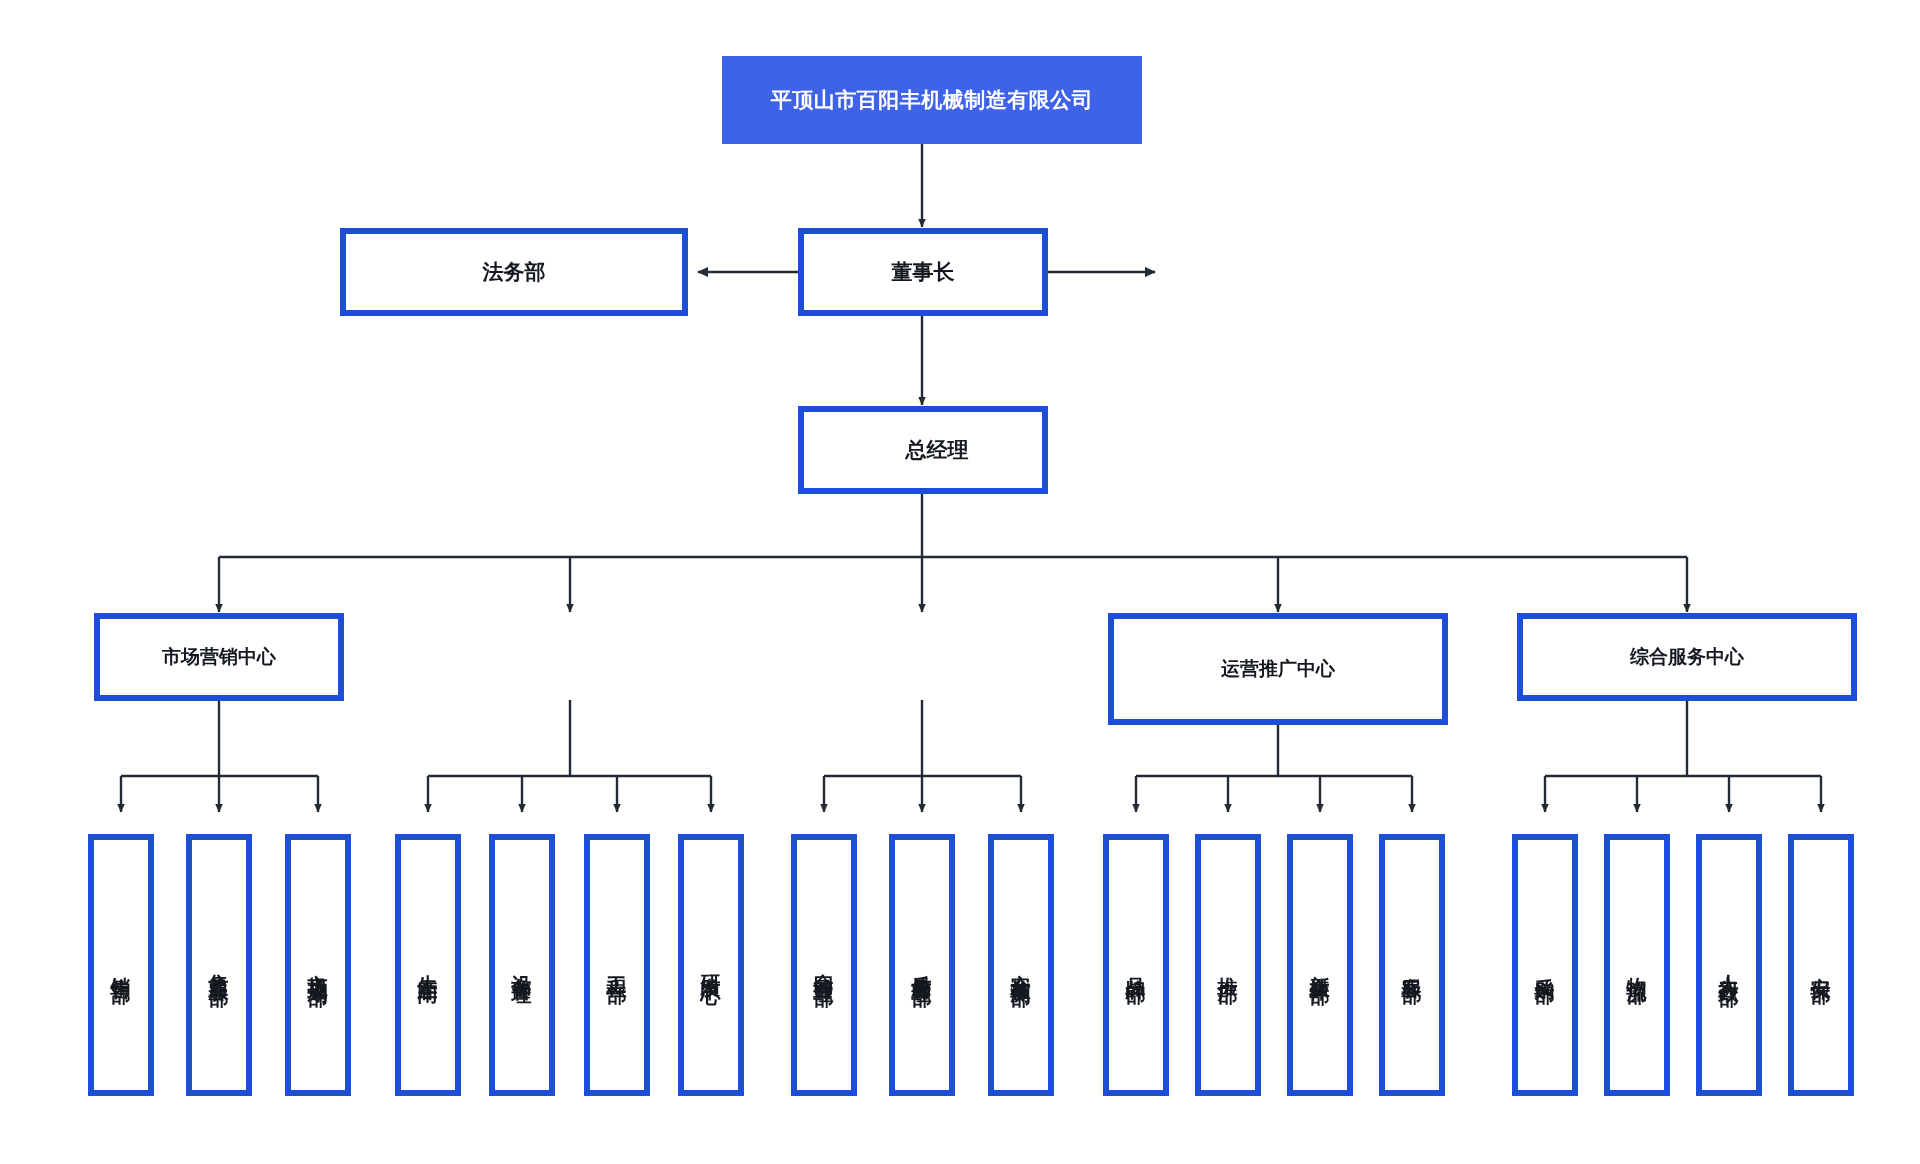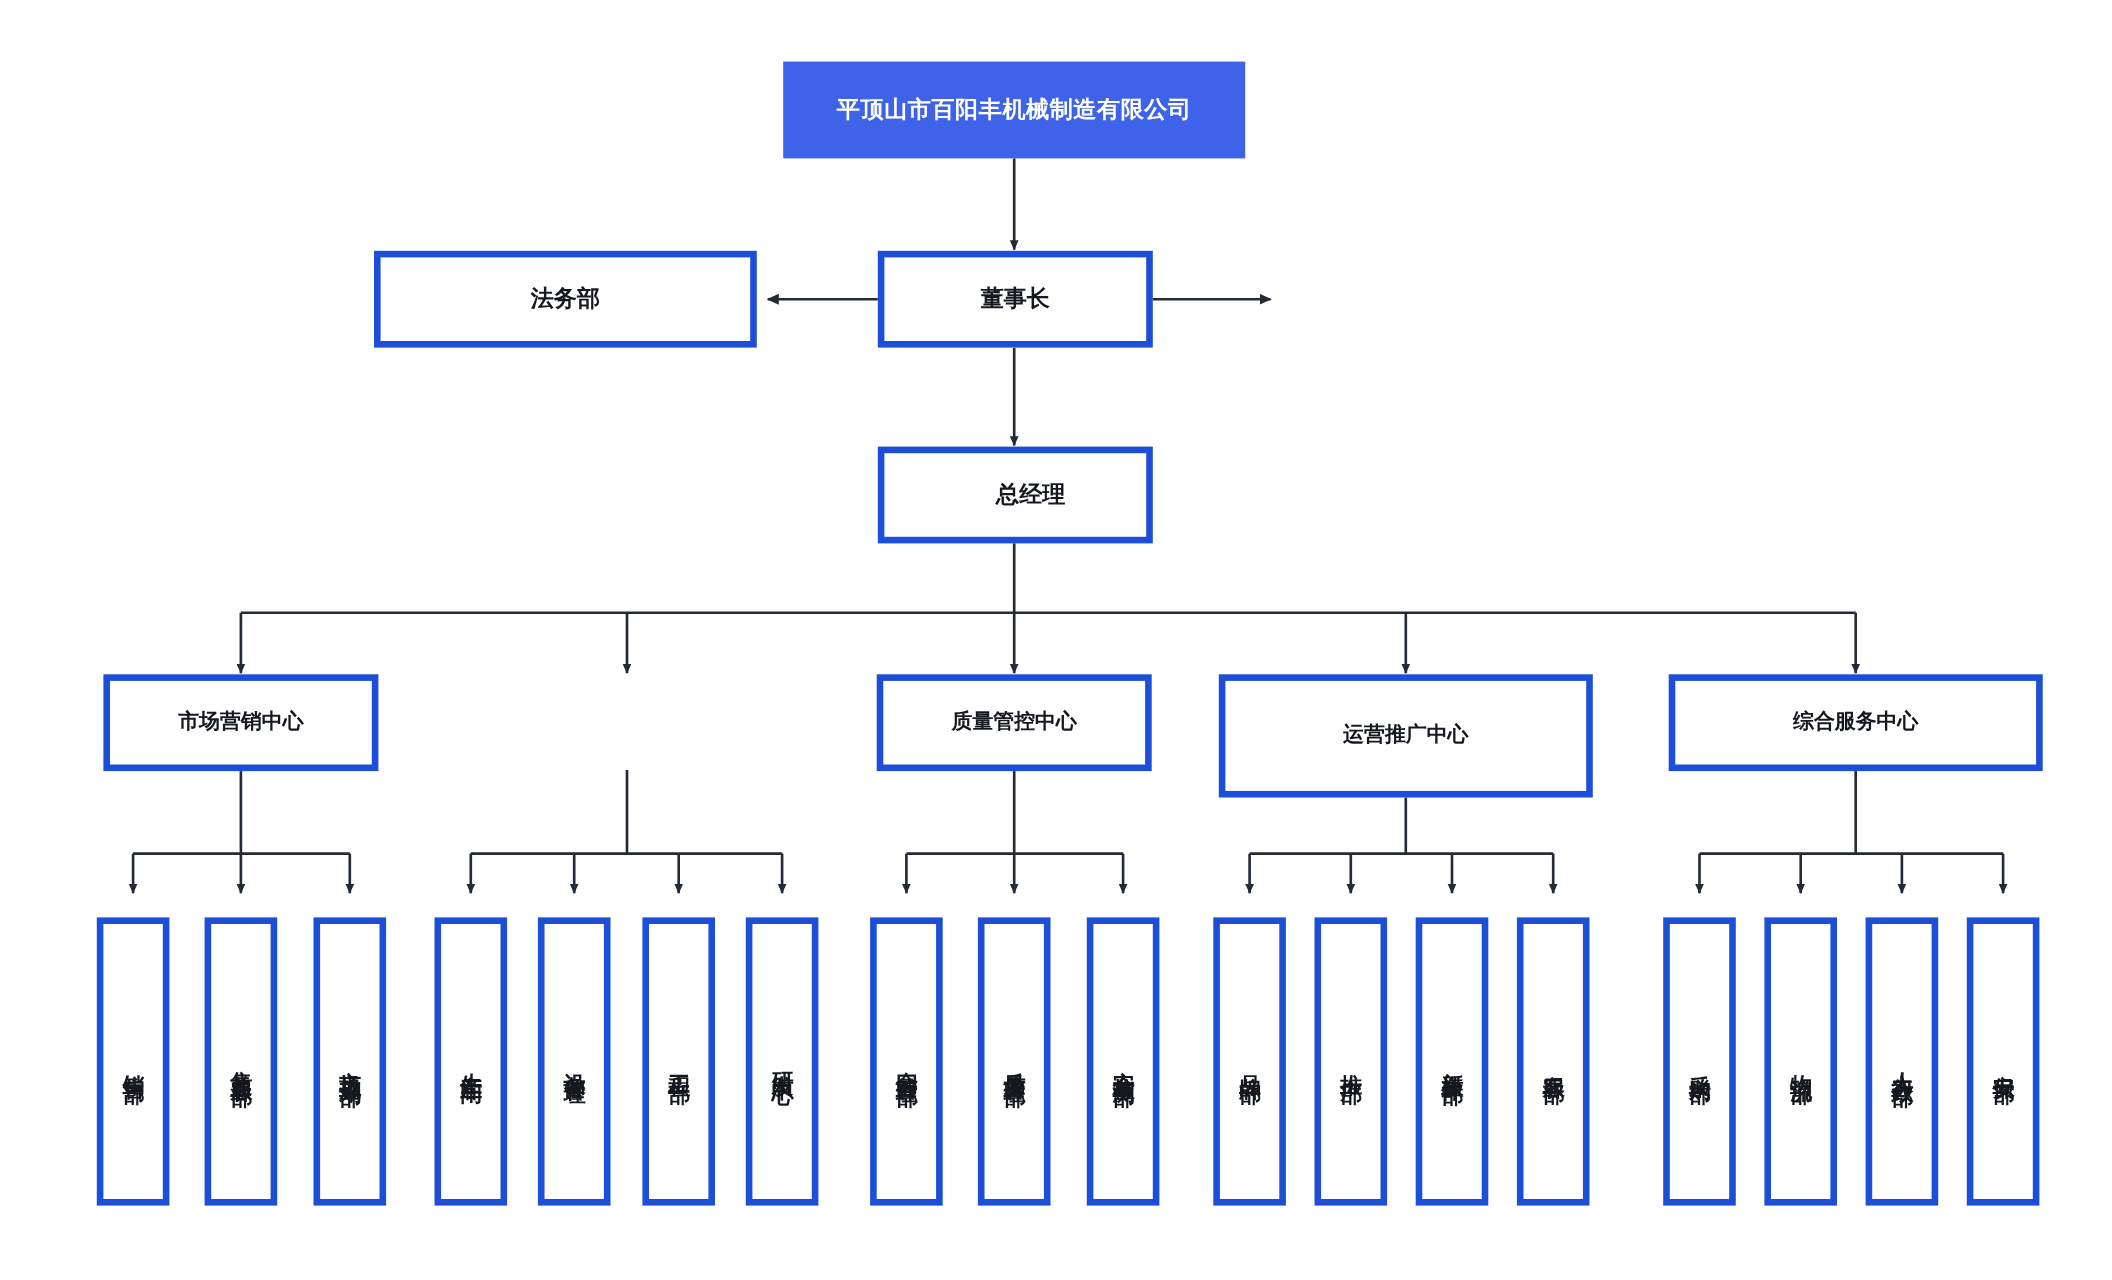--- a/index.html
+++ b/index.html
@@ -39,20 +39,21 @@
     color: #15191f;
     font-weight: bold;
     line-height: 1.3;
   }
   .node.root {
     background: #3f63e8;
     border: none;
     color: #ffffff;
     font-size: 21px;
     letter-spacing: 0.5px;
+    margin-left: 10px;
   }
   .node.level1 {
     font-size: 21px;
   }
   .node.level2 {
     font-size: 21px;
     padding-left: 28px;
   }
   .node.center {
     font-size: 19px;
@@ -152,23 +153,20 @@
   </div>
 
 
   <div class="node level2" style="left:798px; top:406px; width:250px; height:88px;">
     <span class="htext">总经理</span>
   </div>
 
   <div class="node center" style="left:94px; top:613px; width:250px; height:88px;">
     <span class="htext">市场营销中心</span>
   </div>
-  <div class="node center" style="left:797px; top:613px; width:250px; height:88px;">
-    <span class="htext">质量管控中心</span>
-  </div>
   <div class="node center" style="left:1108px; top:613px; width:340px; height:112px;">
     <span class="htext">运营推广中心</span>
   </div>
   <div class="node center" style="left:1517px; top:613px; width:340px; height:88px;">
     <span class="htext">综合服务中心</span>
   </div>
 
   <div class="node leaf" style="left:88px; top:834px; width:66px; height:262px;">
     <span class="vtext">销售部</span>
   </div>

